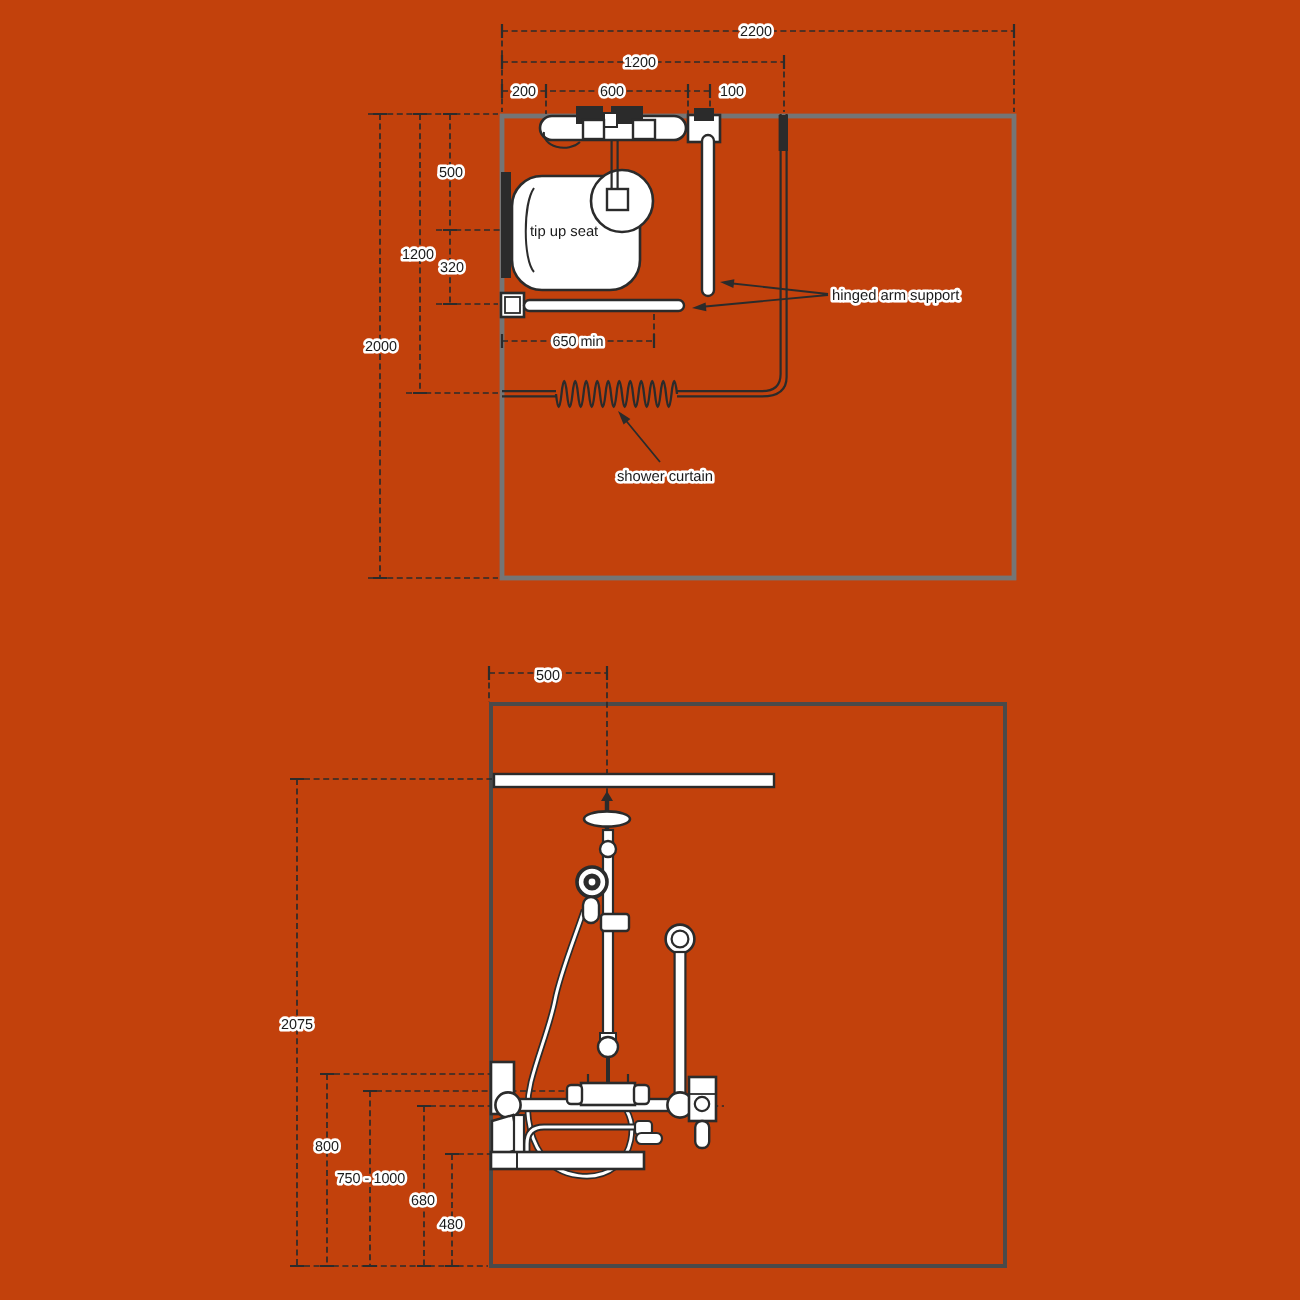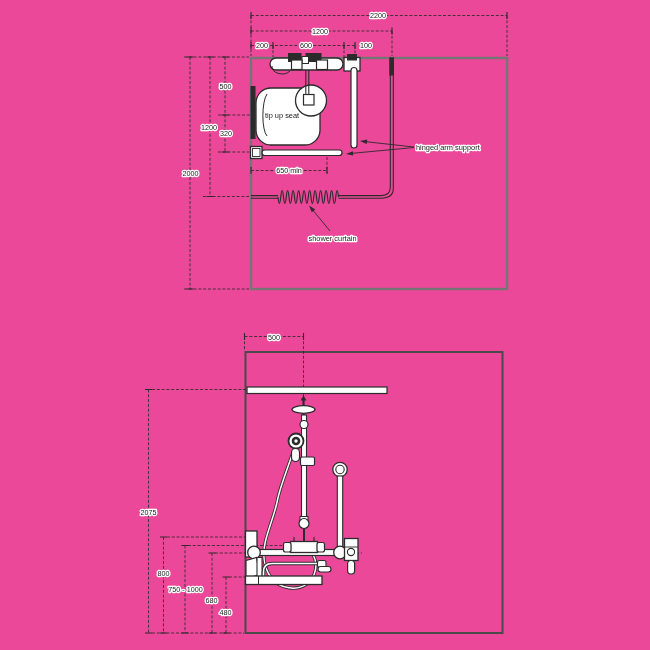--- a/index.html
+++ b/index.html
@@ -1,16 +1,16 @@
 <!DOCTYPE html>
 <html><head>
 <meta charset="utf-8">
 <style>
   html,body{margin:0;padding:0;background:#ffffff;}
-  .canvas{position:relative;width:650px;height:650px;background:#ec4899;overflow:hidden;}
+  .canvas{position:relative;width:650px;height:650px;background:#c2410c;overflow:hidden;}
   svg{display:block;}
   .dimtxt{font-family:"Liberation Sans","DejaVu Sans",sans-serif;font-size:7.2px;fill:#1a1a1a;
           paint-order:stroke;stroke:#ffffff;stroke-width:2.6px;stroke-linejoin:round;}
   .lbltxt{font-family:"Liberation Sans","DejaVu Sans",sans-serif;font-size:7.4px;fill:#1a1a1a;
           paint-order:stroke;stroke:#ffffff;stroke-width:2.6px;stroke-linejoin:round;}
 </style>
 </head>
 <body>
 
 <div class="canvas">

